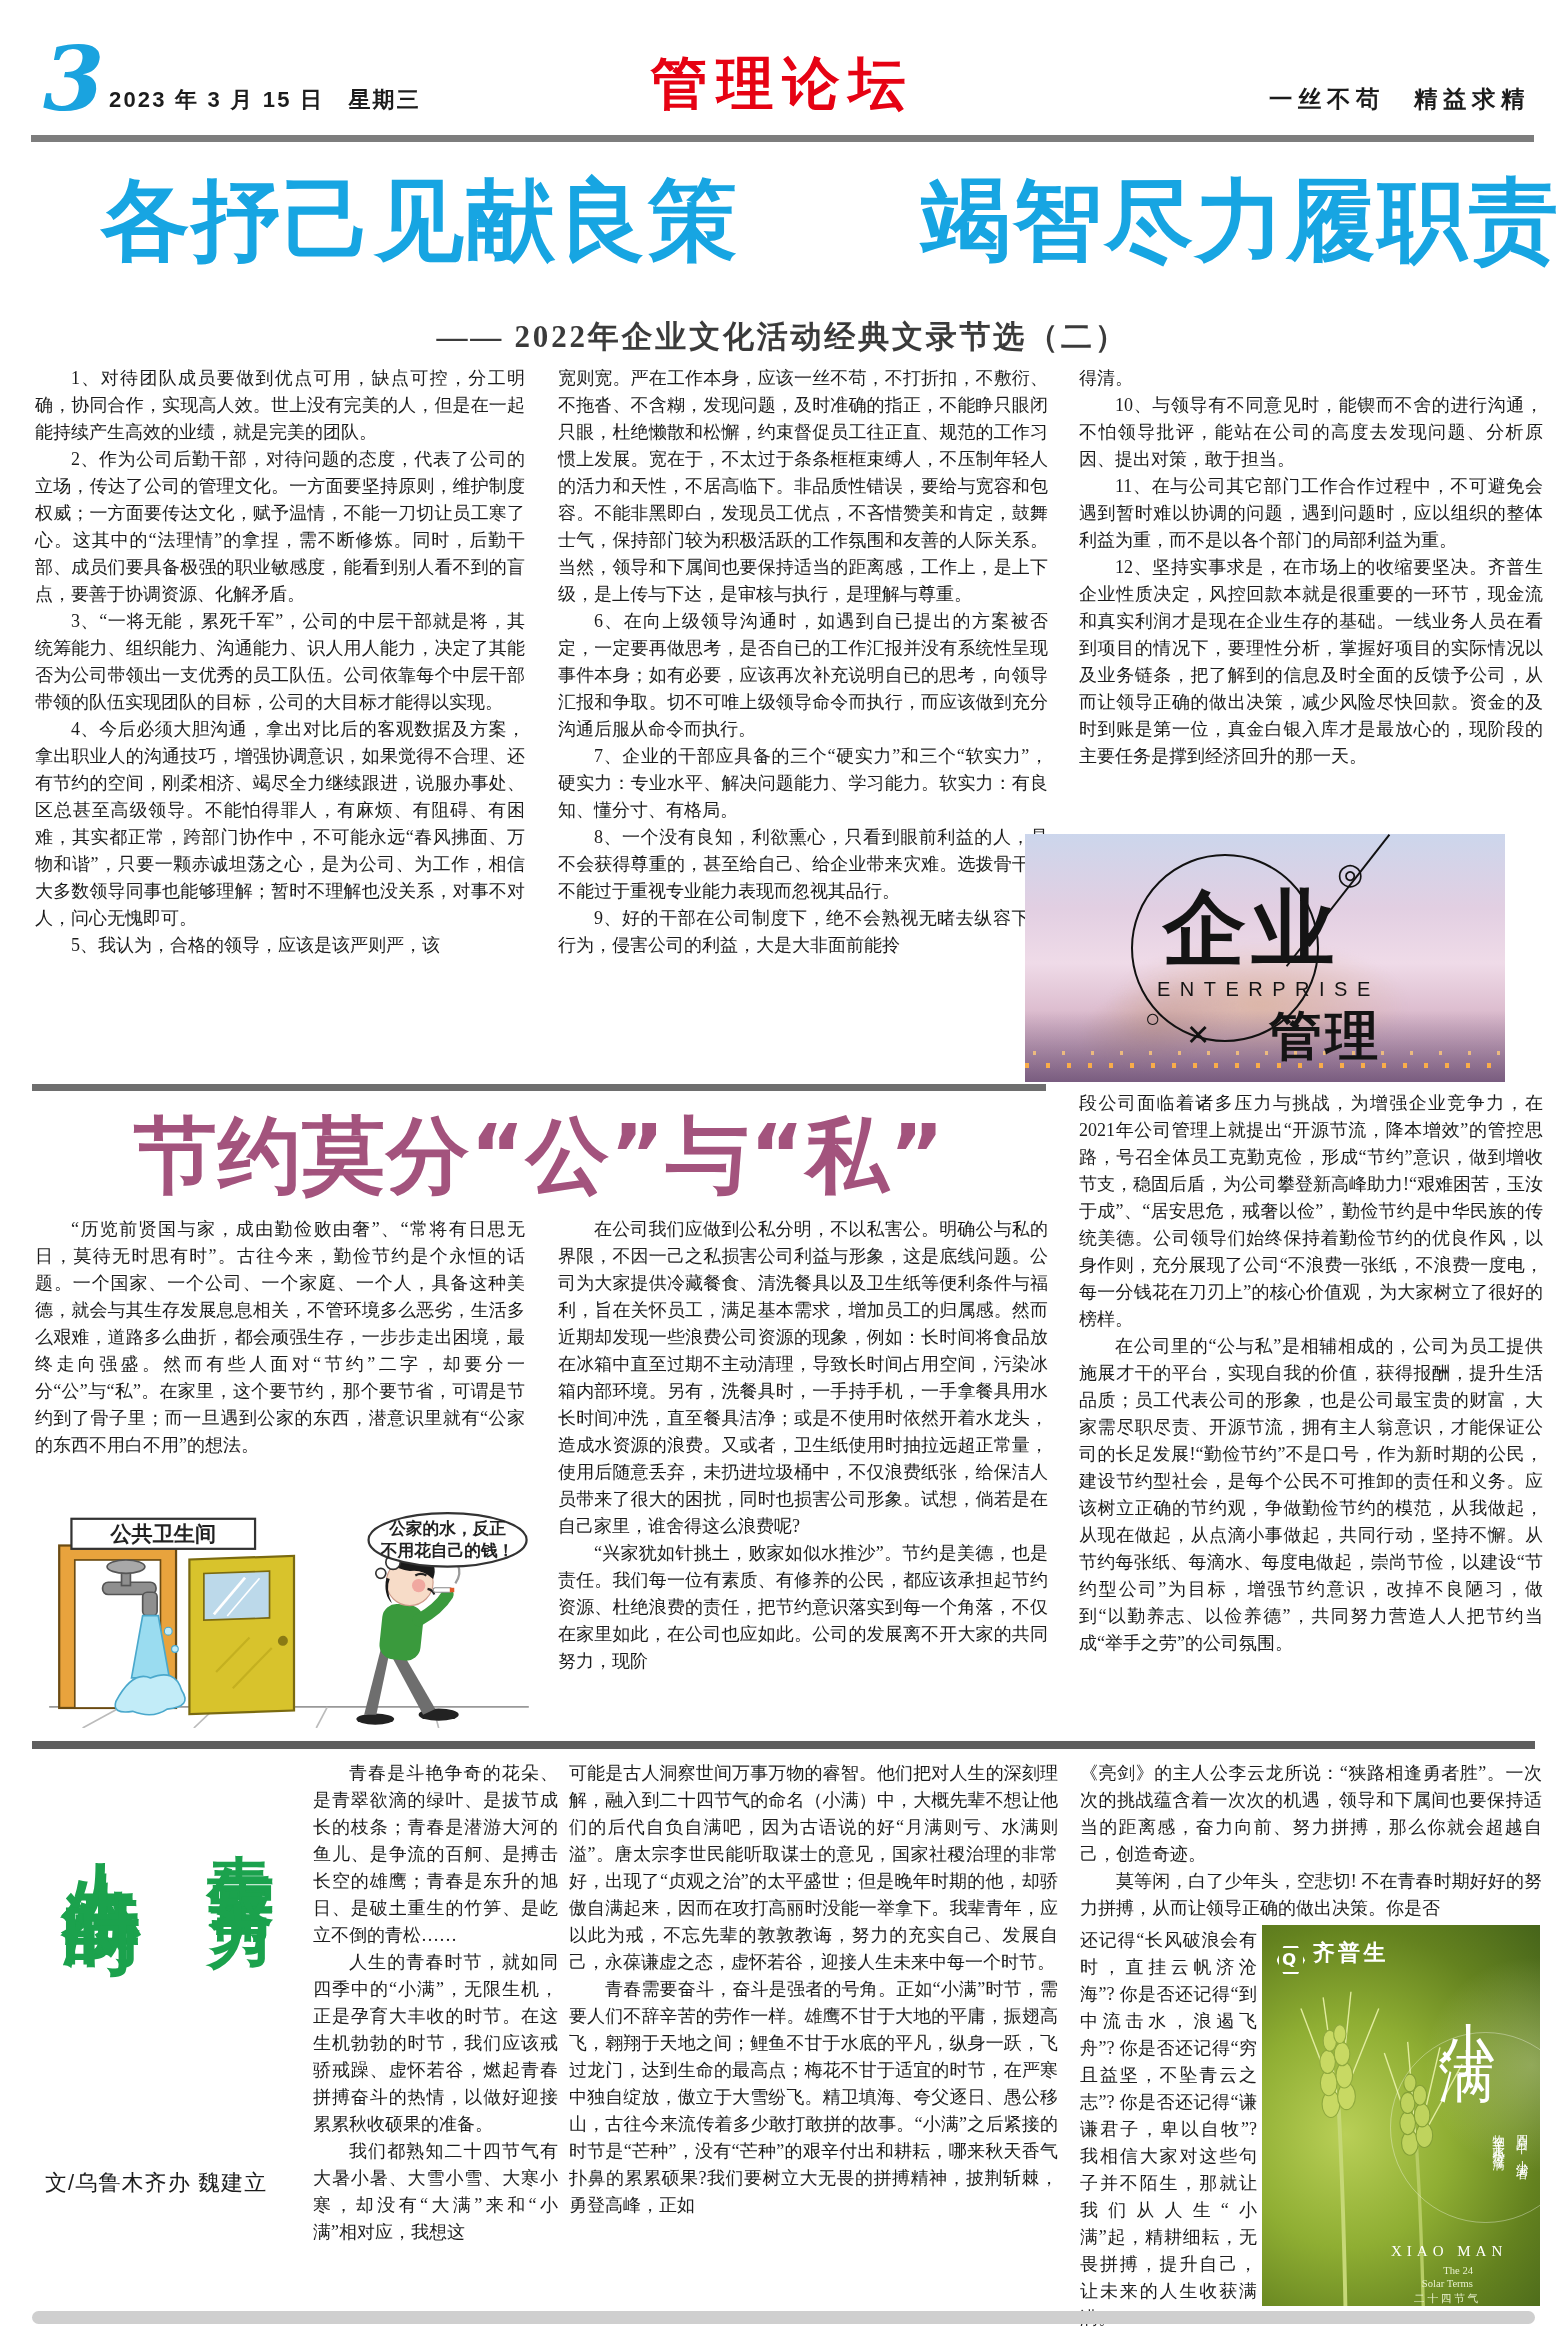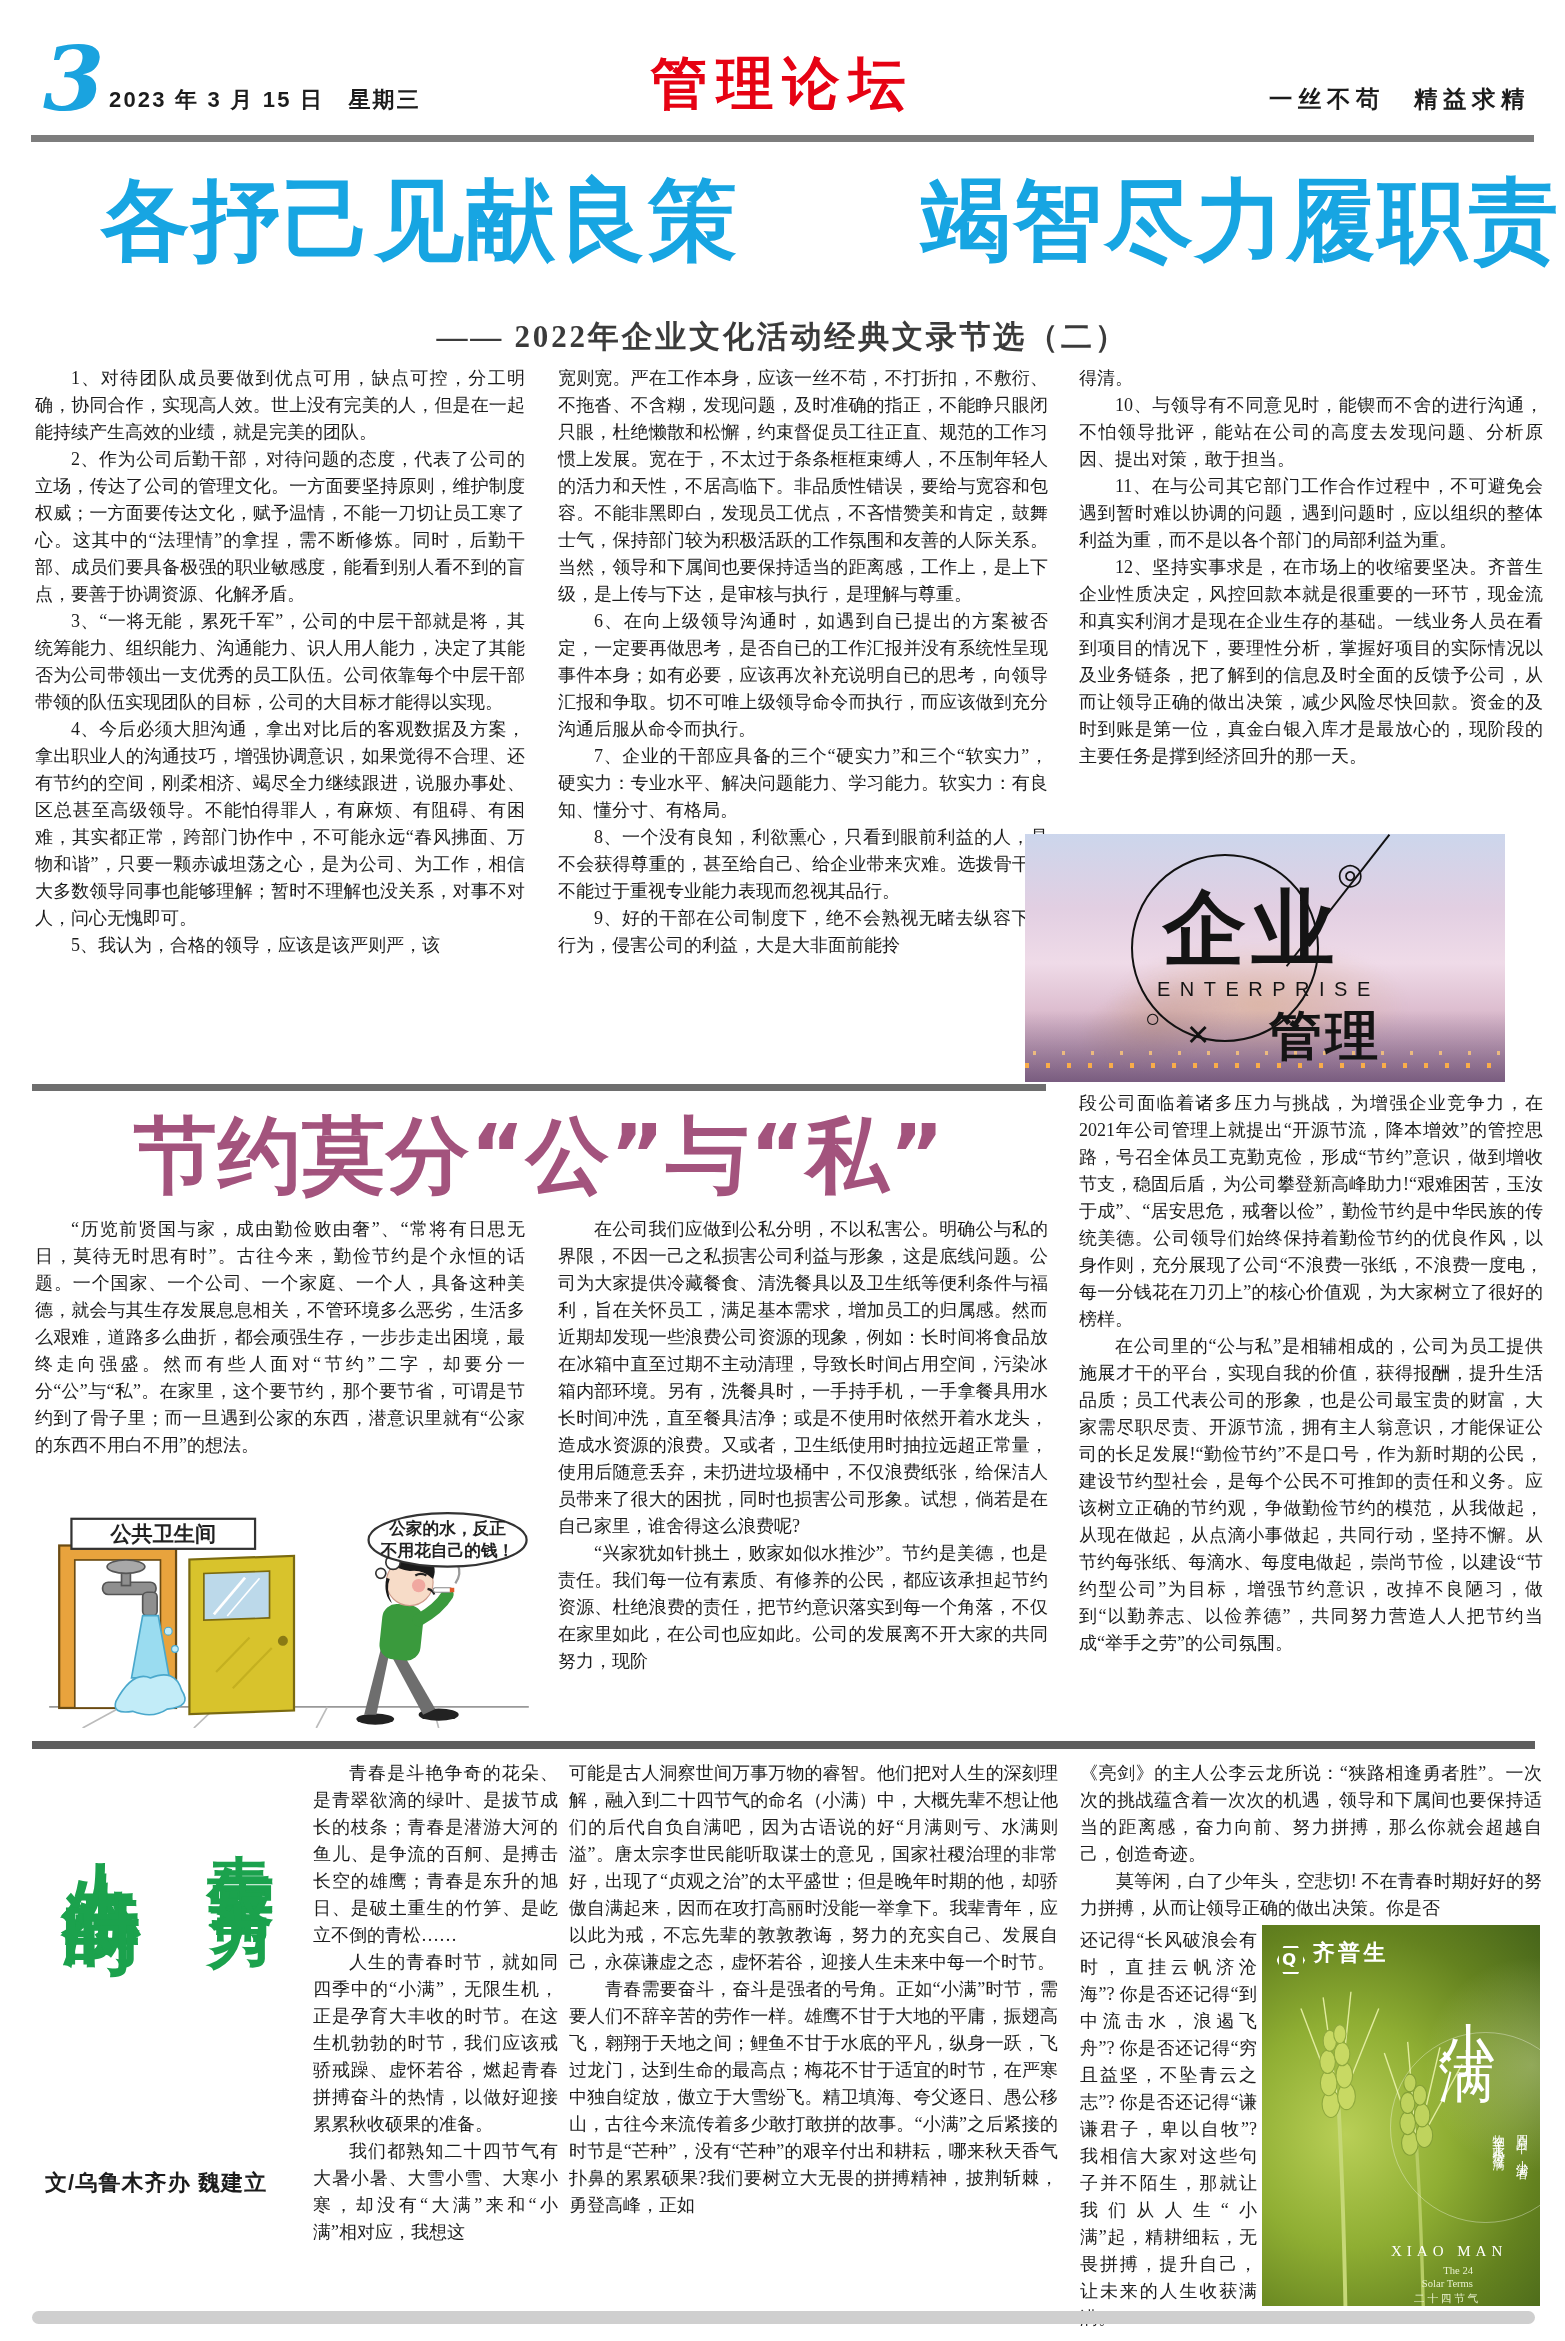--- a/index.html
+++ b/index.html
@@ -53,21 +53,21 @@
              font-family:"DejaVu Sans","Liberation Sans",sans-serif; letter-spacing:1.1px; white-space:nowrap;}
   .c-a2-1{left:35px;  top:1216px; width:490px;}
   .c-a2-2{left:558px;top:1216px; width:490px;}
   .c-a2-3{left:1079px;top:1090px; width:464px;}
   .cartoon{left:49px; top:1511px; width:480px; height:217px;}
   
   .vtitle{position:absolute; writing-mode:vertical-rl; color:#1ba24d; font-weight:bold;
           font-family:"DejaVu Sans","Liberation Sans",sans-serif;}
   .vt-main{left:49px;  top:1800px; font-size:78px; letter-spacing:9px; height:423px;}
   .vt-sub {left:196px; top:1800px; font-size:67px; letter-spacing:12.2px; height:423px;}
-  .byline{left:45px; top:2168px; font-size:22px; font-weight:bold; letter-spacing:1.1px; font-family:"Liberation Sans","DejaVu Sans",sans-serif;}
+  .byline{left:45px; top:2168px; font-size:22px; font-weight:normal; letter-spacing:1.1px; font-family:"Liberation Sans","DejaVu Sans",sans-serif;}
   .c-a3-1{left:313px; top:1760px; width:245px;}
   .c-a3-2{left:569px;top:1760px; width:489px;}
   .c-a3-3t{left:1080px;top:1760px; width:462px;}
   .c-a3-3s{left:1080px;top:1927px; width:177px;}
   
   .poster{left:1262px; top:1925px; width:278px; height:381px; overflow:hidden;
           background:radial-gradient(ellipse at 30% 55%, #b9cf57 0%, #8fae33 38%, #64821f 70%, #46641a 100%);}
   .poster .glow{position:absolute; left:55%; top:6%; width:234px; height:234px; border-radius:50%;
           background:radial-gradient(circle, rgba(235,245,200,.35), rgba(235,245,200,0) 65%);}
   .poster .ring{position:absolute; left:46%; top:28%; width:189px; height:189px; border:1.1px solid rgba(255,255,255,.35); border-radius:50%;}

